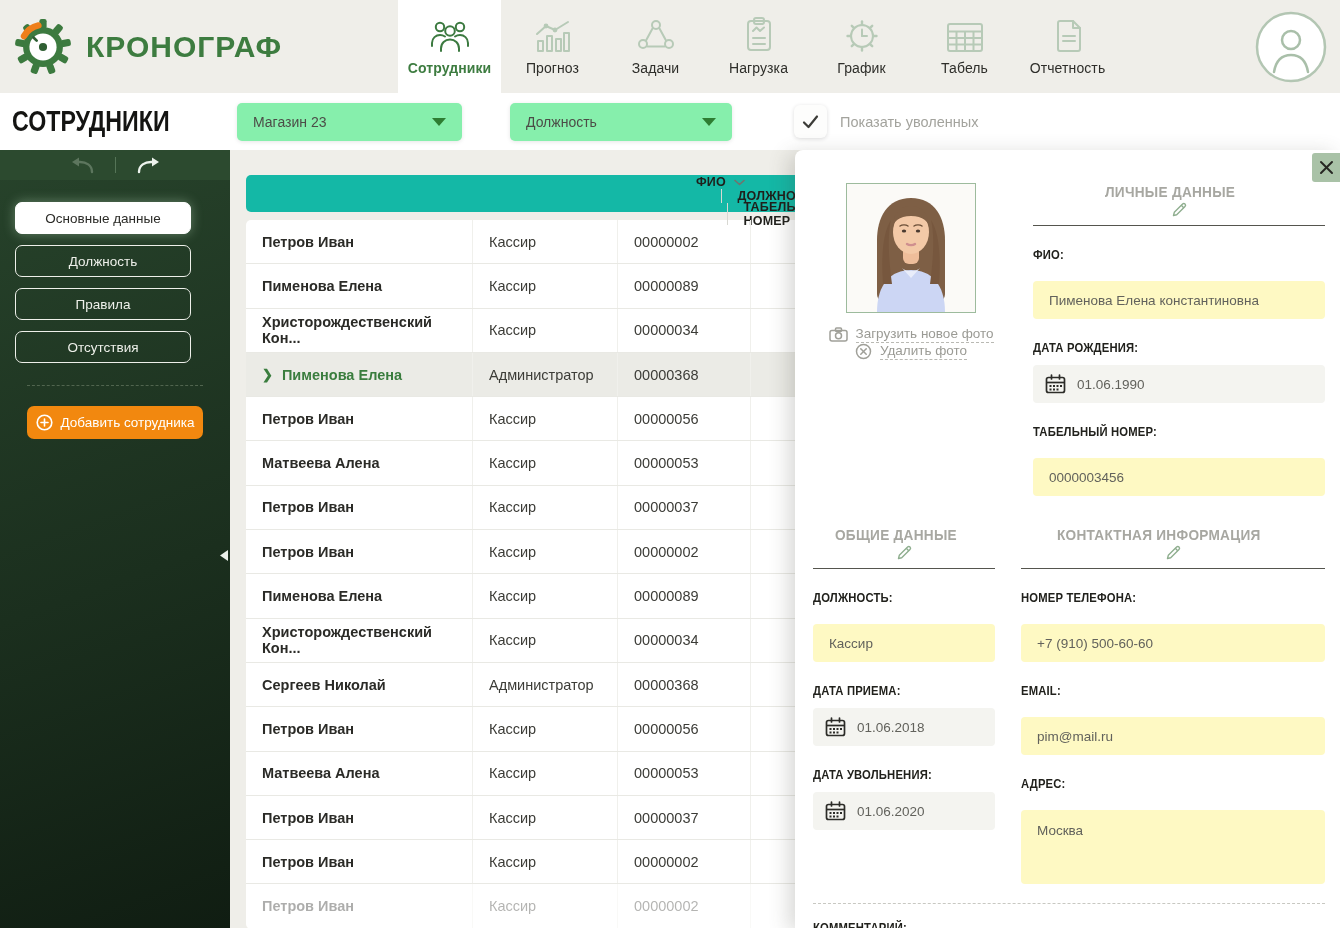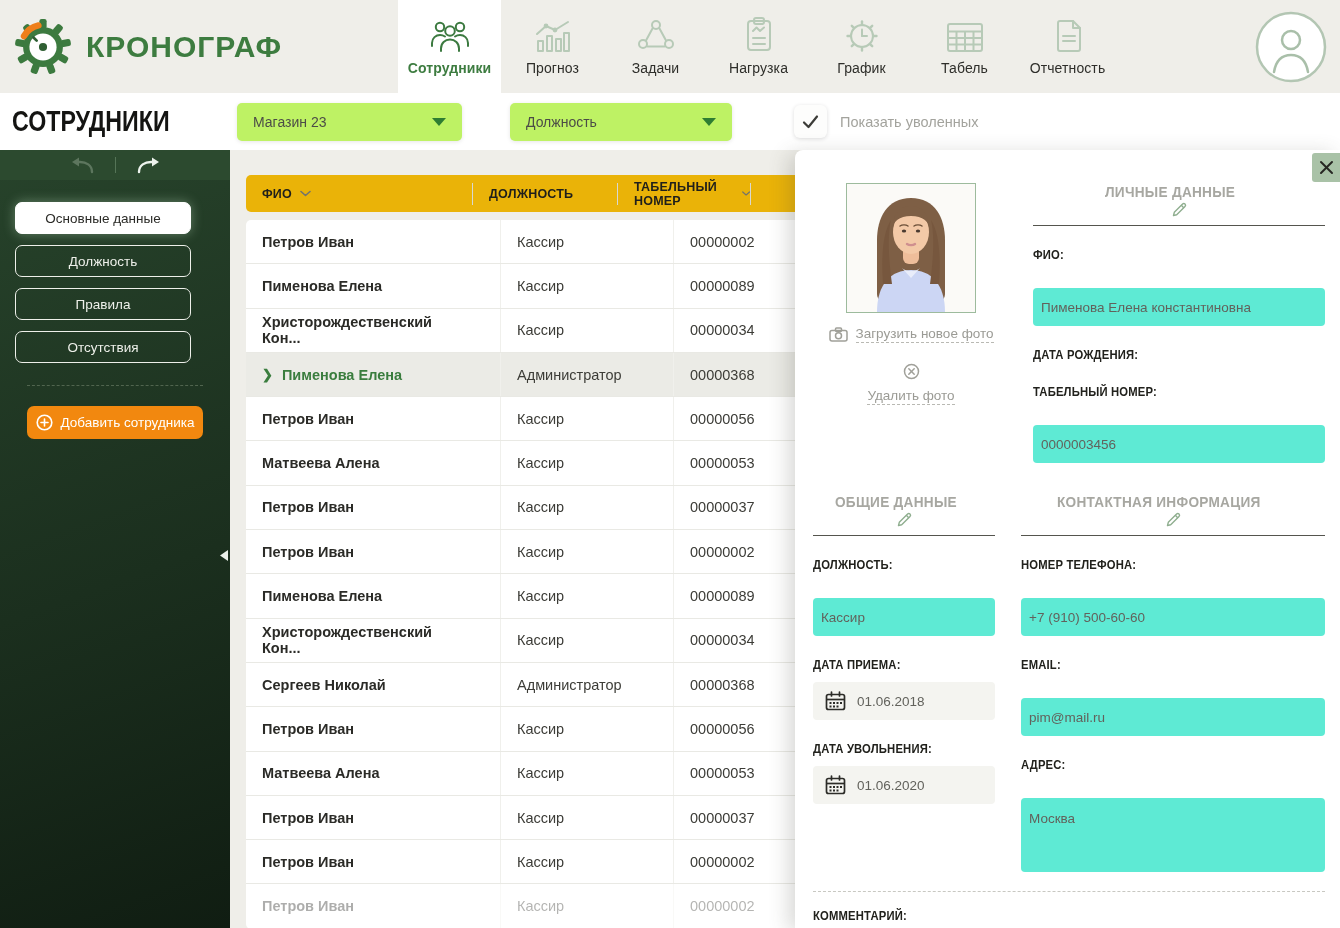--- a/index.html
+++ b/index.html
@@ -21,21 +21,21 @@
   .nav-caret { position:absolute; bottom:-11px; left:50%; margin-left:-6px;
     border-left:6px solid transparent; border-right:6px solid transparent;
     border-top:7px solid #3d7c40; display:none; }
   .nav-item.active .nav-caret { display:block; }
   .avatar-wrap { margin-left:auto; display:flex; align-items:center; padding-right:12px; }
 
   
   .filterbar { height:57px; background:#ffffff; display:flex; align-items:center; position:relative; }
   .page-title { margin-left:12px; width:212px; font-size:29px; font-weight:800; color:#141412;
     display:inline-block; transform:scaleX(.8); transform-origin:0 50%; white-space:nowrap; letter-spacing:0; }
-  .dropdown { height:38px; background:#bef264; border-radius:5px; box-shadow:0 1px 4px rgba(0,0,0,.10);
+  .dropdown { height:38px; background:#86efac; border-radius:5px; box-shadow:0 1px 4px rgba(0,0,0,.10);
     display:flex; align-items:center; justify-content:space-between; padding:0 16px; cursor:pointer; }
   .dd-store { width:225px; margin-left:13px; }
   .dd-position { width:222px; margin-left:48px; }
   .dropdown span.dd-label { font-size:14px; color:#4c4c47; }
   .dd-arrow { width:0; height:0; border-left:7px solid transparent; border-right:7px solid transparent;
     border-top:8px solid #2e7d32; }
   .chk-wrap { margin-left:62px; display:flex; align-items:center; gap:13px; }
   .checkbox { width:33px; height:33px; background:#fdfdfc; border-radius:6px;
     box-shadow:0 1px 4px rgba(0,0,0,.14); display:flex; align-items:center; justify-content:center; cursor:pointer; }
   .checkbox svg { visibility:hidden; }
@@ -57,59 +57,59 @@
   .side-btn.active { background:#ffffff; color:#2b2b27; border-color:#ffffff;
     box-shadow:0 0 12px rgba(220,255,220,.35); }
   .side-sep { margin:22px 27px 0 27px; border-top:1.5px dashed #51654f; }
   .add-btn { margin:20px 27px 0 27px; width:176px; height:33px; background:#f2880f; border:none;
     border-radius:7px; color:#ffffff; font-size:13.5px; font-family:inherit; cursor:pointer;
     display:flex; align-items:center; justify-content:center; gap:8px; }
   .collapse-arrow { position:absolute; top:400px; right:2px; cursor:pointer; line-height:0; }
 
   
   .table-area { flex:1; min-width:0; padding:25px 0 0 16px; }
-  .thead { height:37px; background:#eab308; border-radius:5px; display:flex; align-items:center; }
+  .thead { height:37px; background:#14b8a6; border-radius:5px; display:flex; align-items:center;flex-direction:column; }
   .th { display:flex; align-items:center; gap:8px; font-size:12.5px; font-weight:700; color:#1f1f1b;
     padding-left:16px; letter-spacing:.2px; height:22px; }
   .c1 { width:226px; } .c2 { width:145px; } .c3 { width:133px; } .c4 { flex:1; }
   .th.c2,.th.c3,.th.c4 { border-left:1px solid #d8d8d2; }
   .tbody { margin-top:8px; background:#ffffff; border-radius:5px; overflow:hidden; }
-  .row { display:flex; align-items:center; height:44.3px; border-bottom:1px solid #e9e9e4; cursor:pointer;gap:28px; }
+  .row { display:flex; align-items:center; height:44.3px; border-bottom:1px solid #e9e9e4; cursor:pointer; }
   .cell { height:100%; display:flex; align-items:center; padding-left:16px; font-size:14.5px; color:#3c3c37; }
   .cell.c2,.cell.c3,.cell.c4 { border-left:1px solid #f0f0ec; }
   .cell.c1 { font-weight:700; color:#2b2b27; gap:9px; }
   .row.selected { background:#ebebe6; }
   .row.selected .cell.c1 { color:#3a7d3e; }
   .row .chev { display:none; color:#3a7d3e; font-size:13px; font-weight:700; }
   .row.selected .chev { display:inline; }
   .row.faded { opacity:.38; }
 
   
   .panel { position:absolute; top:0; right:0; width:545px; height:778px; background:#ffffff;
     border-radius:8px 0 0 0; box-shadow:-7px 3px 20px rgba(70,70,60,.20); padding:33px 15px 0 18px; z-index:5; }
   .panel-close { position:absolute; top:3px; right:0; width:28px; height:29px; background:#a9c2a7;
     border:none; border-radius:3px 0 0 3px; display:flex; align-items:center; justify-content:center; cursor:pointer; }
 
   .p-top { display:flex; }
   .photo-col { width:196px; flex-shrink:0; display:flex; flex-direction:column; align-items:center; }
   .photo { width:130px; height:130px; border:1px solid #9dbb9d; background:#fbfaf7; }
   .photo-link { margin-top:13px; display:flex; align-items:center; gap:8px; cursor:pointer; }
-  .photo-link + .photo-link { margin-top:20px;flex-direction:column; }
+  .photo-link + .photo-link { margin-top:0; }
   .photo-link span { font-size:13.5px; color:#9b9b95; border-bottom:1px dashed #b9b9b3; padding-bottom:1px; }
 
   .p-col { flex:1; margin-left:24px; }
   .sec-head { display:flex; align-items:center; justify-content:space-between;
     border-bottom:1px solid #55554e; padding-bottom:7px;flex-direction:column; }
   .sec-title { font-size:15.5px; font-weight:700; color:#a7a7a1; letter-spacing:.3px;
     display:inline-block; transform:scaleX(.88); transform-origin:0 50%; white-space:nowrap; }
   .fld { margin-top:19px; }
   .fld-label { font-size:12.5px; font-weight:700; color:#21211c; letter-spacing:.2px;
     display:inline-block; transform:scaleX(.9); transform-origin:0 50%; white-space:nowrap; }
-  .fld-input { margin-top:25px; width:100%; height:38px; background:#5eead4; border:none; border-radius:4px;
-    padding-left:8px; font-size:13.5px; color:#62625c; font-family:inherit; }
+  .fld-input { margin-top:18px; width:100%; height:38px; background:#fef9c3; border:none; border-radius:4px;
+    padding-left:16px; font-size:13.5px; color:#62625c; font-family:inherit; }
   .fld-date { margin-top:9px; width:100%; height:38px; background:#f4f4f0; border-radius:4px;
     display:flex; align-items:center; gap:11px; padding-left:12px; cursor:pointer; }
   .fld-date span { font-size:13.5px; color:#62625c; }
   textarea.fld-input { resize:none; padding-top:12px; line-height:1.3; }
 
   .p-mid { display:flex; margin-top:30px; }
   .col-general { width:182px; flex-shrink:0; }
   .col-contact { flex:1; margin-left:26px; }
   .ta-address { height:74px; }
 
@@ -624,20 +624,38 @@
             </svg>
           </div>
 
           <div class="fld">
             <span class="fld-label">ФИО:</span>
             <input class="fld-input" type="text" value="Пименова Елена константиновна" style="">
           </div>
 
           <div class="fld">
             <span class="fld-label">ДАТА РОЖДЕНИЯ:</span>
+            <div class="fld-date">
+              <svg width="21" height="20" viewBox="0 0 21 20" fill="none">
+                <rect x="1.5" y="3.5" width="18" height="15" rx="2" stroke="#2c2c28" stroke-width="1.7"></rect>
+                <line x1="1.5" y1="8.5" x2="19.5" y2="8.5" stroke="#2c2c28" stroke-width="1.7"></line>
+                <line x1="6.5" y1="1" x2="6.5" y2="5" stroke="#2c2c28" stroke-width="1.7" stroke-linecap="round"></line>
+                <line x1="14.5" y1="1" x2="14.5" y2="5" stroke="#2c2c28" stroke-width="1.7" stroke-linecap="round"></line>
+                <g fill="#2c2c28">
+                    <rect x="4.5" y="11" width="2" height="2"></rect>
+                    <rect x="8" y="11" width="2" height="2"></rect>
+                    <rect x="11.5" y="11" width="2" height="2"></rect>
+                    <rect x="15" y="11" width="2" height="2"></rect>
+                    <rect x="4.5" y="14.5" width="2" height="2"></rect>
+                    <rect x="8" y="14.5" width="2" height="2"></rect>
+                    <rect x="11.5" y="14.5" width="2" height="2"></rect>
+                  </g>
+              </svg>
+              <span>01.06.1990</span>
+            </div>
           </div>
 
           <div class="fld">
             <span class="fld-label">ТАБЕЛЬНЫЙ НОМЕР:</span>
             <input class="fld-input" type="text" value="0000003456" style="">
           </div>
         </div>
       </div>
 
       <div class="p-mid">

